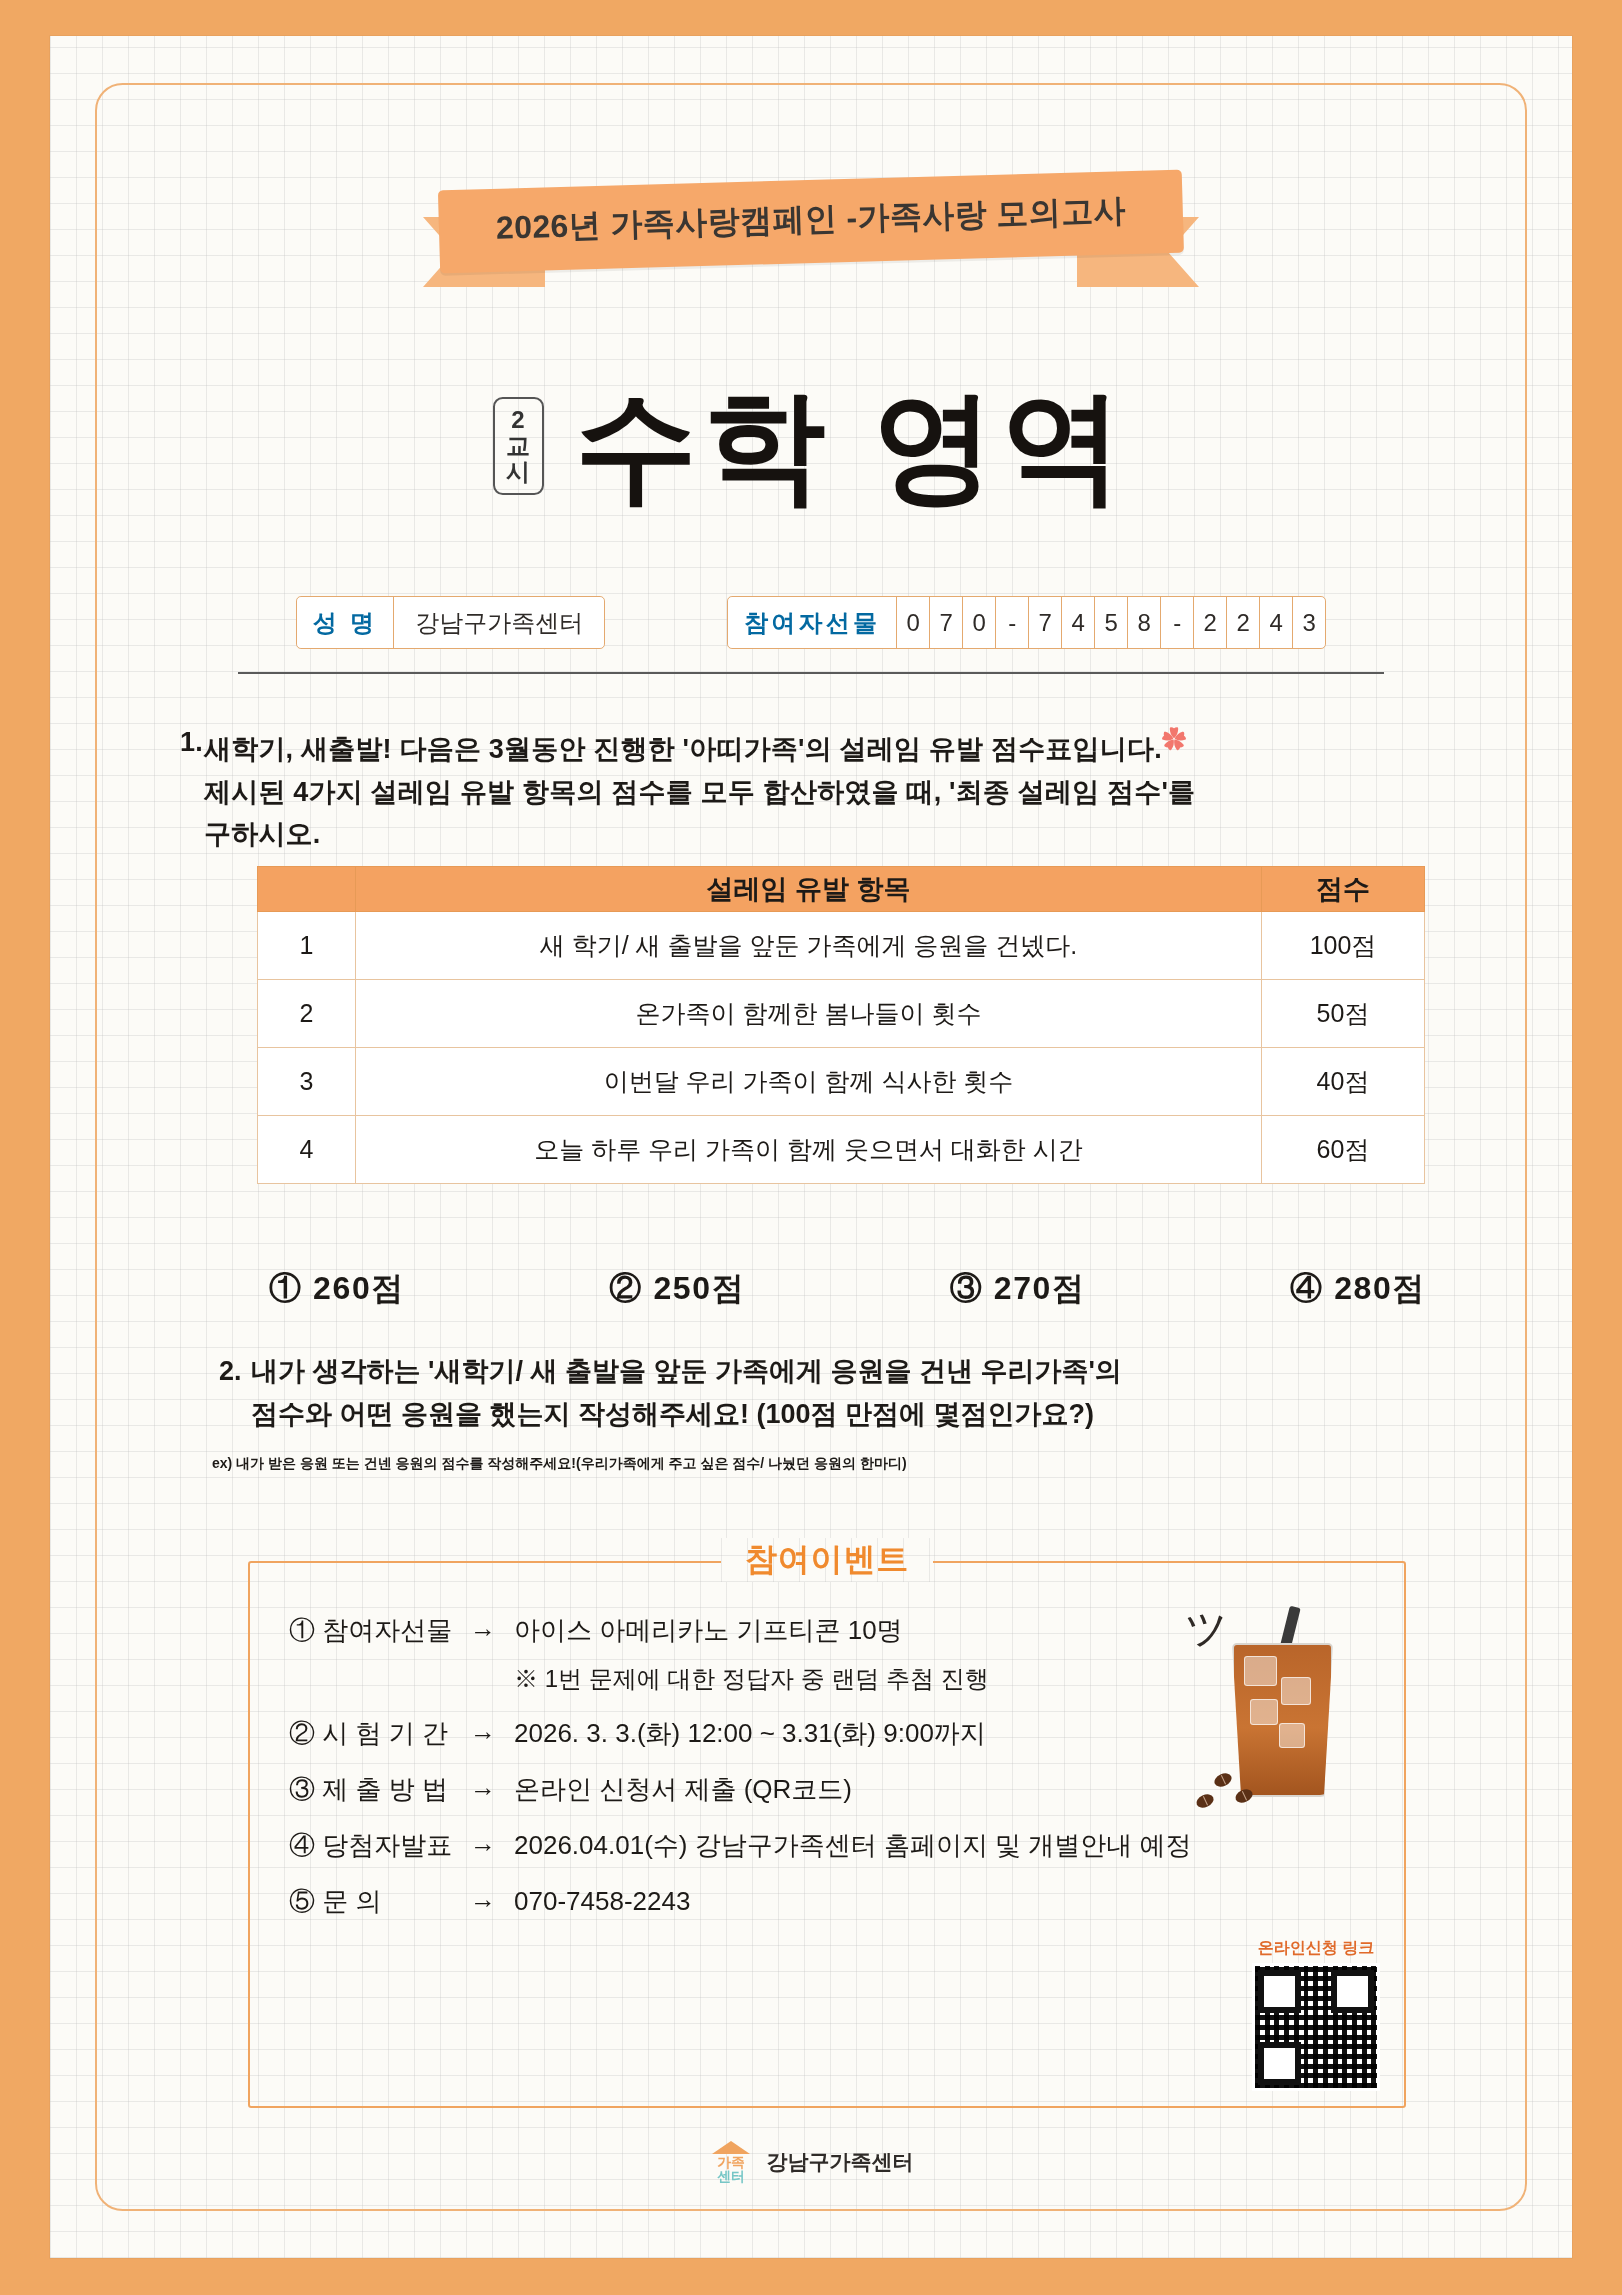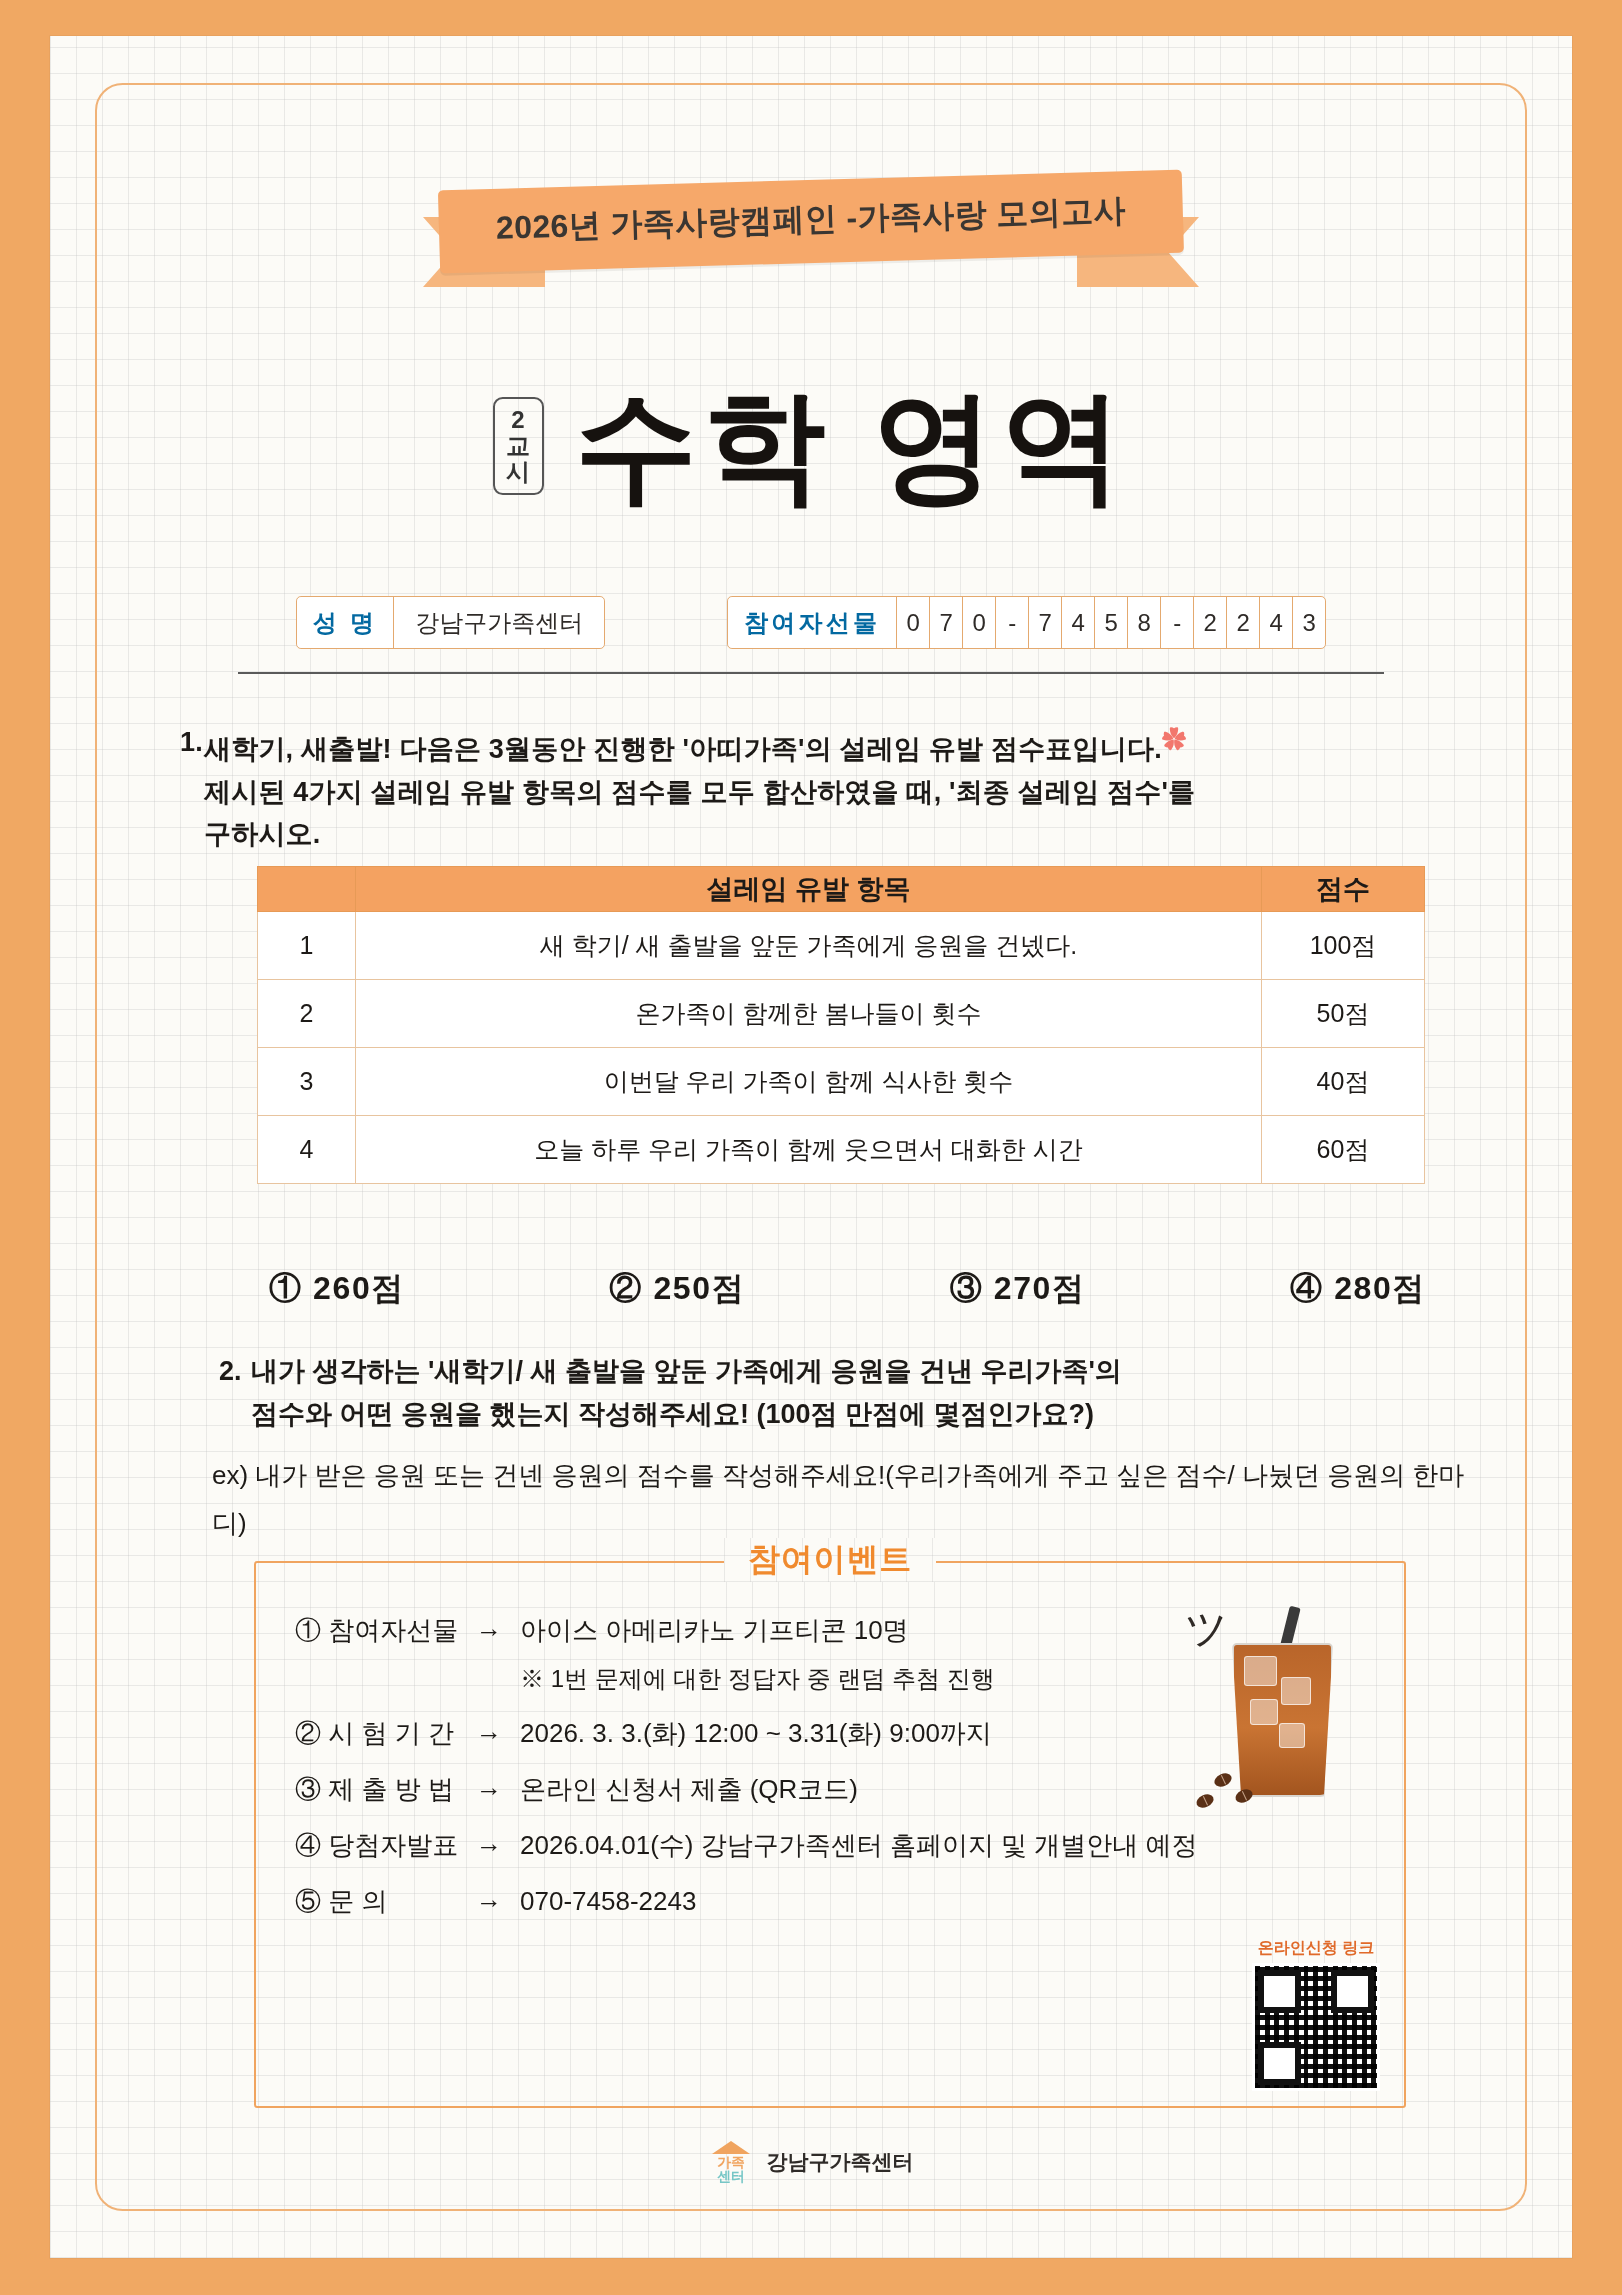--- a/index.html
+++ b/index.html
@@ -237,31 +237,31 @@
     font-weight: bold;
     color: #1d1a17;
     line-height: 1.6;
   }
   .q2 .qnum { position: absolute; left: -32px; top: 0; }
   .ex {
     position: absolute;
     left: 162px;
     right: 98px;
     top: 1415px;
-    font-size: 26px;
+    font-size: 14px;
     color: #1d1a17;
     line-height: 1.85;
-    font-weight: normal;
+    font-weight: bold;
   }
   .ex .ex2 { padding-left: 42px; display: block; }
 
   
   .eventbox {
     position: absolute;
-    left: 204px;
+    left: 198px;
     right: 166px;
     top: 1525px;
     height: 543px;
     border: 2.4px solid #f0a45f;
     border-radius: 3.2px;
   }
   .eventtitle {
     position: absolute;
     left: 50%;
     transform: translateX(-50%);

